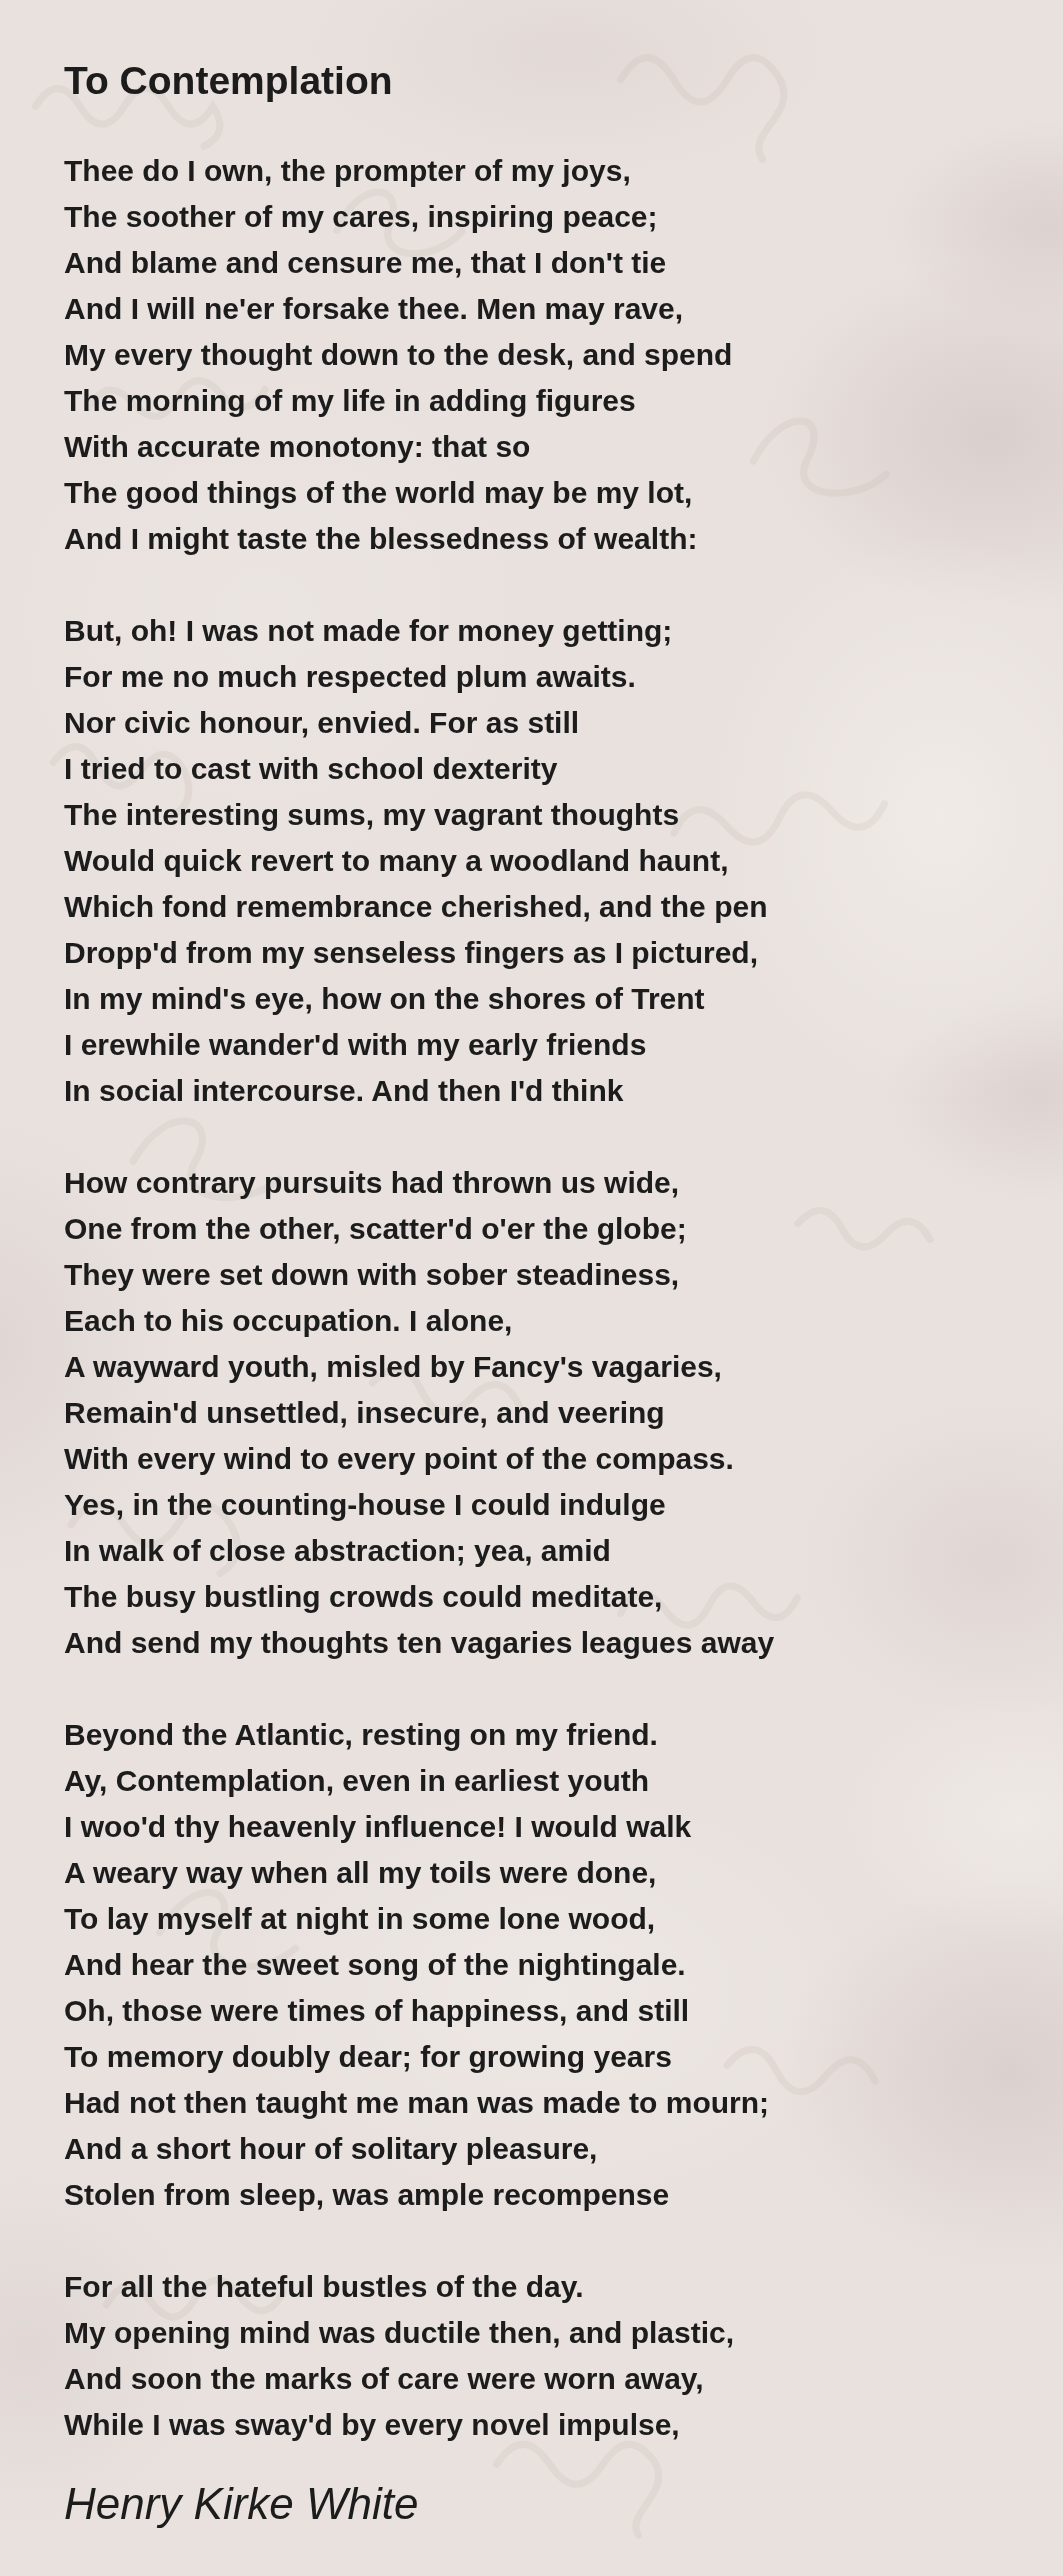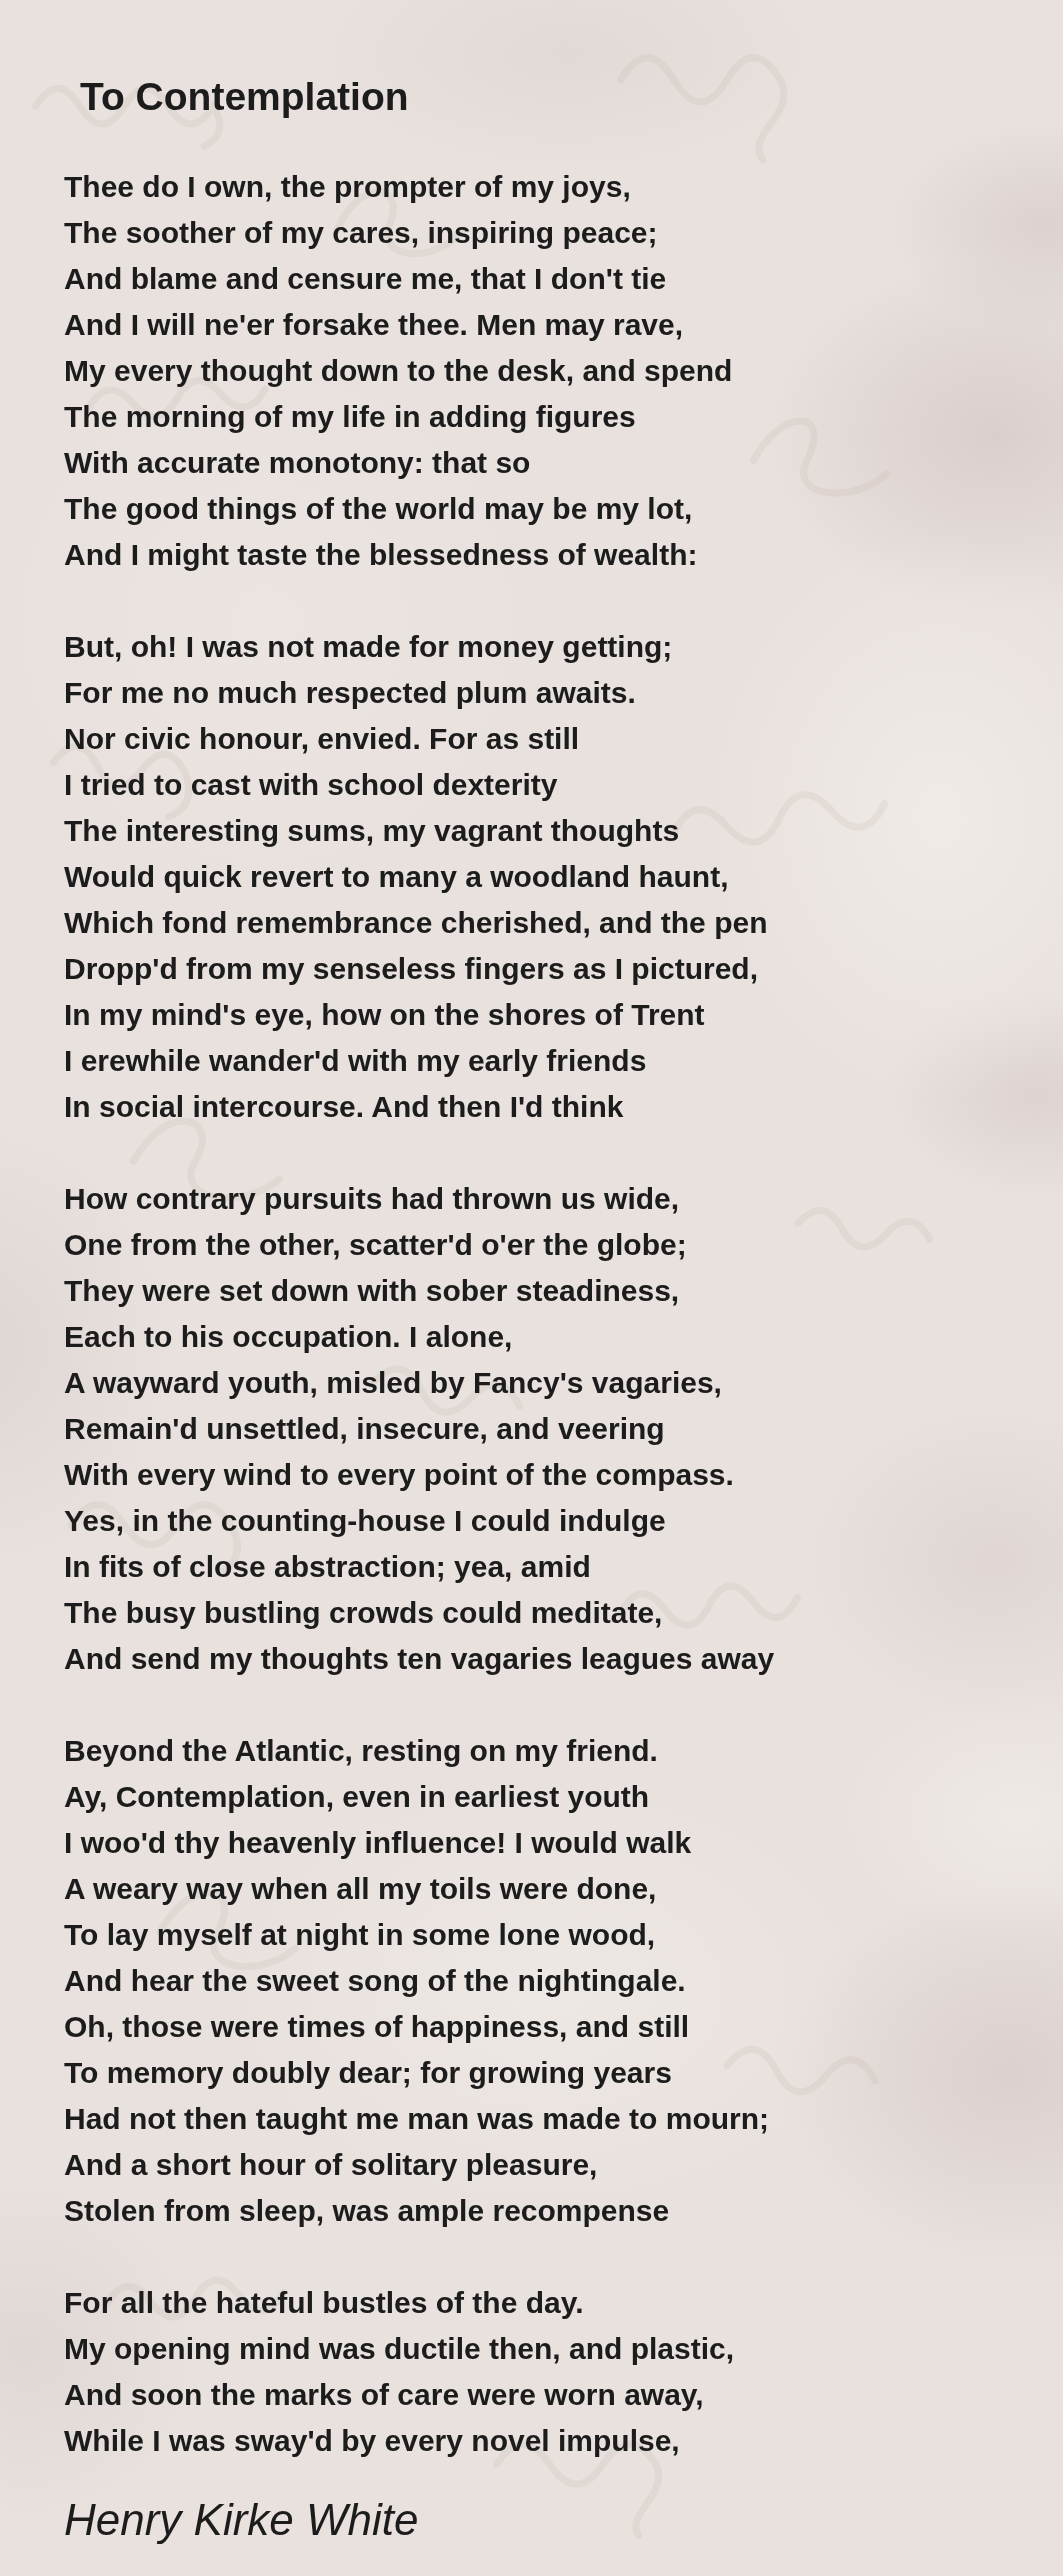--- a/index.html
+++ b/index.html
@@ -49,21 +49,21 @@
 
   
   .content {
     position: absolute;
     left: 64px;
     top: 0;
     width: 948px;
     color: var(--fg, #1c1c1c);
   }
   h1.title {
-    margin: 16px;
+    margin: 0;
     padding-top: 58px;
     font-size: 39px;
     line-height: 46px;
     font-weight: 700;
   }
   #stanzas { margin-top: 44px; }
   .stanza { margin: 0 0 46px 0; }
   .stanza:last-child { margin-bottom: 8px; }
   .line {
     margin: 0;
@@ -147,21 +147,21 @@
       </div>
       <div class="stanza">
         <p class="line">How contrary pursuits had thrown us wide,</p>
         <p class="line">One from the other, scatter'd o'er the globe;</p>
         <p class="line">They were set down with sober steadiness,</p>
         <p class="line">Each to his occupation. I alone,</p>
         <p class="line">A wayward youth, misled by Fancy's vagaries,</p>
         <p class="line">Remain'd unsettled, insecure, and veering</p>
         <p class="line">With every wind to every point of the compass.</p>
         <p class="line">Yes, in the counting-house I could indulge</p>
-        <p class="line">In fits of close abstraction; yea, amid</p>
+        <p class="line">In walk of close abstraction; yea, amid</p>
         <p class="line">The busy bustling crowds could meditate,</p>
         <p class="line">And send my thoughts ten vagaries leagues away</p>
       </div>
       <div class="stanza">
         <p class="line">Beyond the Atlantic, resting on my friend.</p>
         <p class="line">Ay, Contemplation, even in earliest youth</p>
         <p class="line">I woo'd thy heavenly influence! I would walk</p>
         <p class="line">A weary way when all my toils were done,</p>
         <p class="line">To lay myself at night in some lone wood,</p>
         <p class="line">And hear the sweet song of the nightingale.</p>

